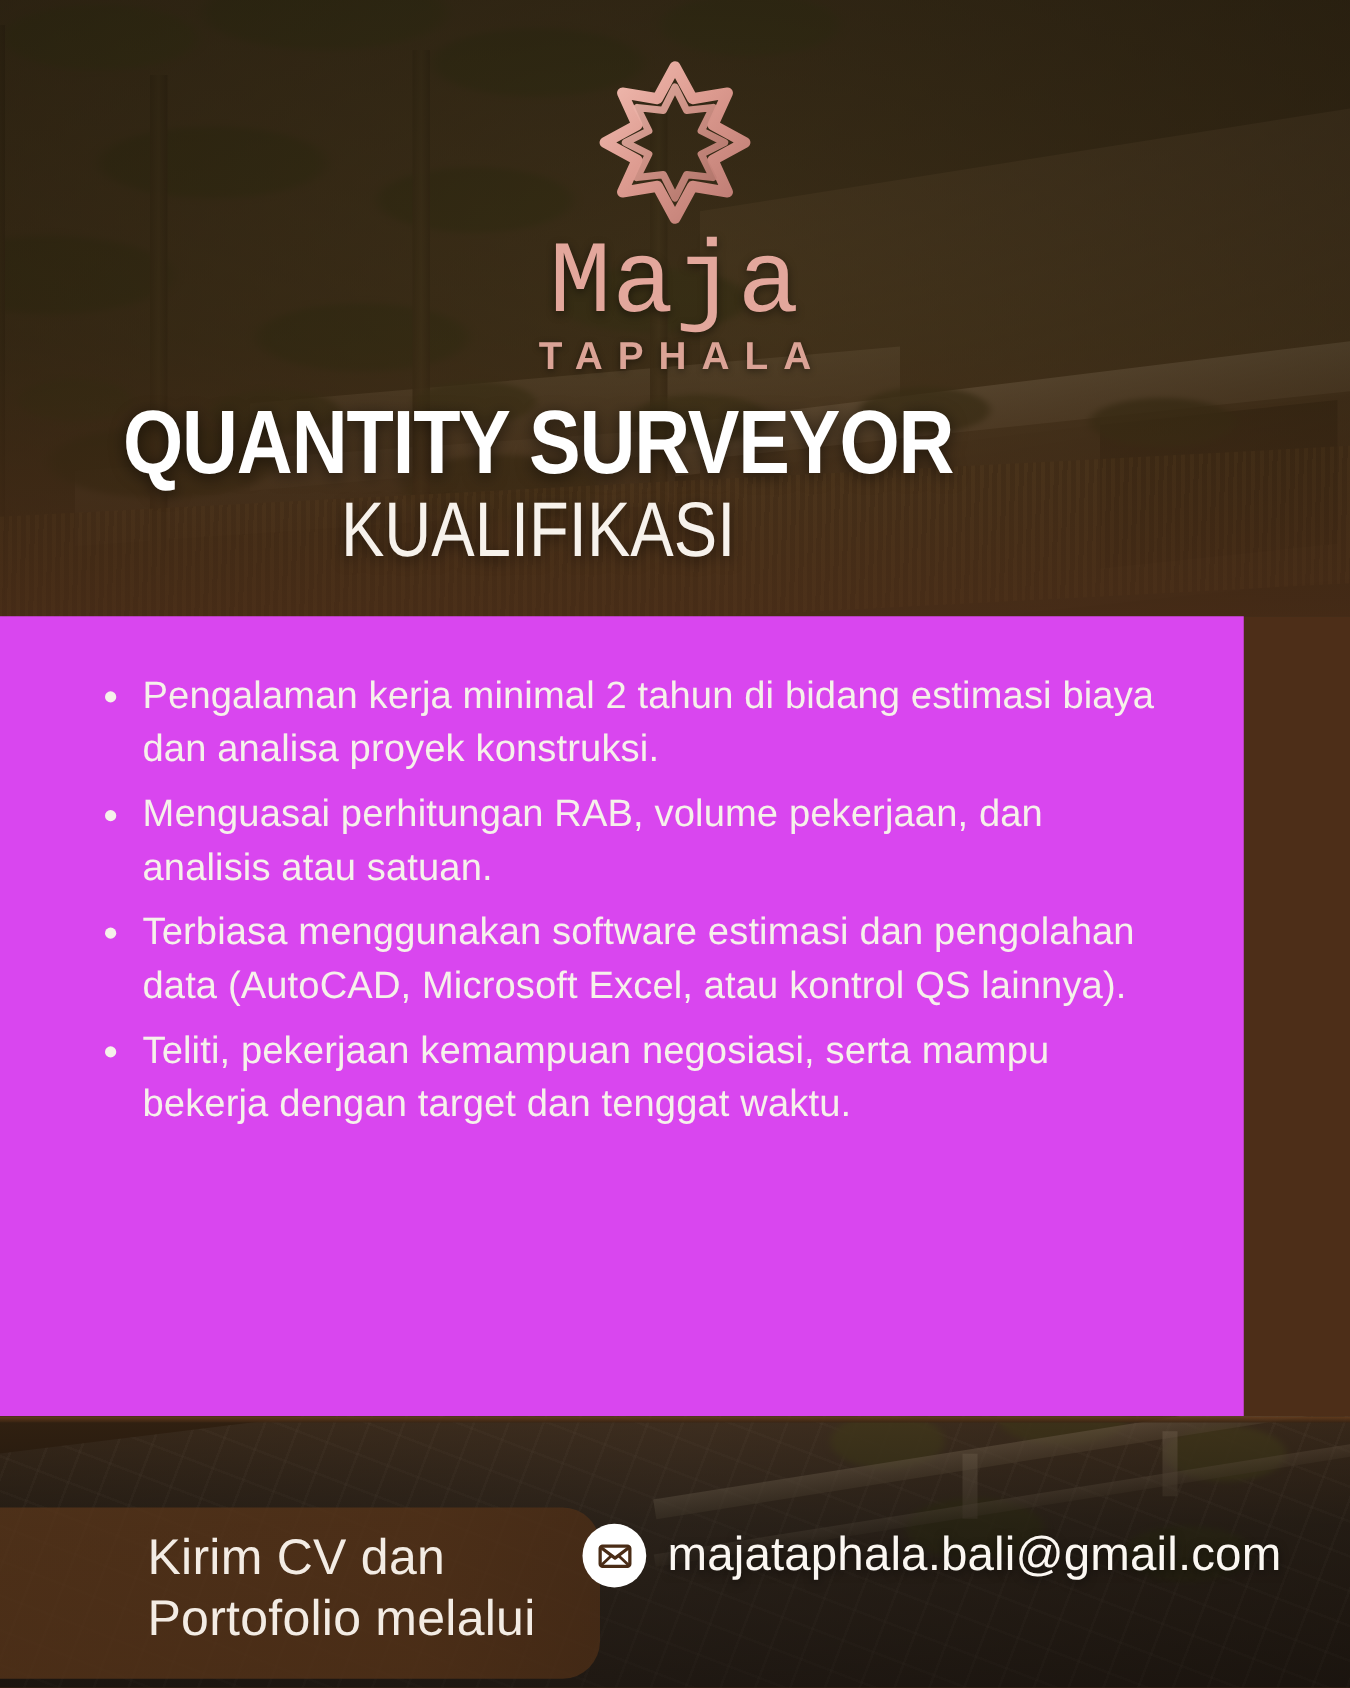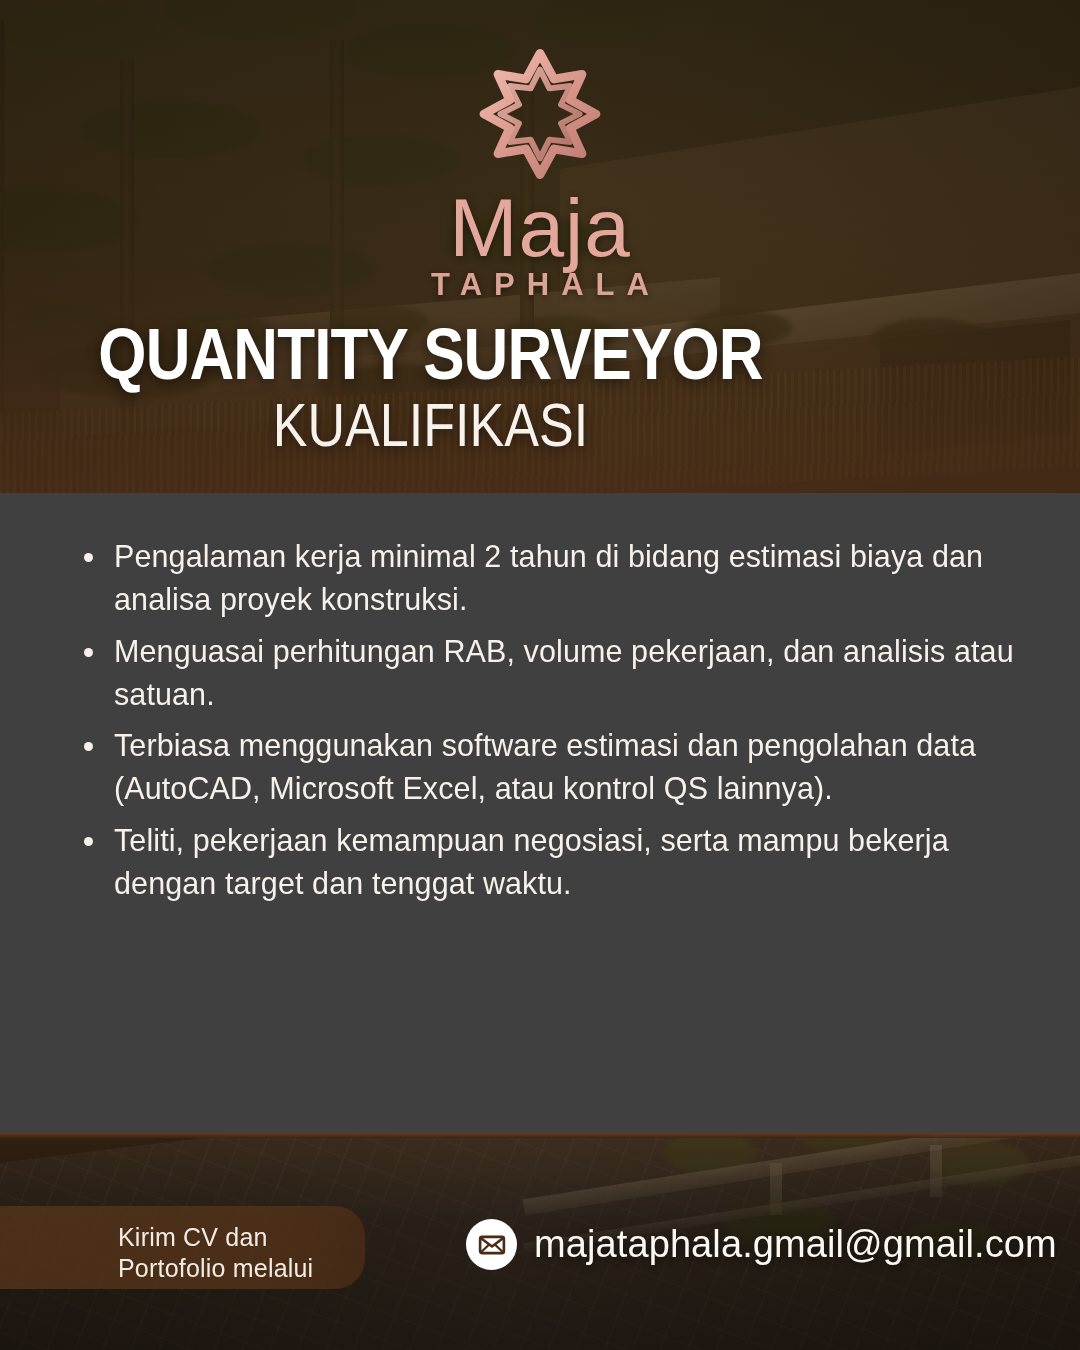--- a/index.html
+++ b/index.html
@@ -113,21 +113,21 @@
   }
 
   
   .logo{
     position:absolute;left:0;top:44px;width:1080px;
     display:flex;flex-direction:column;align-items:center;
   }
   .logo-mark{ width:140px;height:140px; }
   .wordmark{
     margin-top:6px;
-    font-family:Liberation Sans, sans-serif;
+    font-family:Liberation Mono, monospace;
     font-size:82px;line-height:.92;
     color:#e3a79c;
     letter-spacing:1px;
     text-shadow:0 2px 8px rgba(0,0,0,.45);
   }
   .subword{
     margin-top:2px;
     font-family:"Liberation Sans", sans-serif;
     font-size:31px;font-weight:700;
     letter-spacing:12px;
@@ -152,22 +152,22 @@
     margin-top:2px;
     font-size:62px;font-weight:400;
     color:#f7f2ec;
     transform:scaleX(.84);
     text-shadow:0 3px 12px rgba(0,0,0,.5);
     line-height:1.05;
   }
 
   
   .panel{
-    position:absolute;left:0;top:493px;width:1080px;height:640px;
-    background:#404040;
+    position:absolute;left:0;top:493px;width:995px;height:640px;
+    background:#d946ef;
   }
   .quals{
     margin:0;padding:42px 62px 0 78px;
     list-style:none;
   }
   .qual{
     position:relative;
     padding-left:36px;
     margin-bottom:8px;
     color:#f6f1ea;
@@ -226,25 +226,25 @@
       linear-gradient(180deg, rgba(60,38,18,.55) 0%, rgba(26,18,10,.60) 40%, rgba(18,12,7,.72) 100%);
   }
   .ftop-edge{
     position:absolute;left:0;top:0;width:1080px;height:5px;
     background:linear-gradient(180deg,#6a3f1e,#3a2412);
     opacity:.85;
   }
 
   .cv-pill{
     position:absolute;left:0;top:1206px;
-    padding:16px 52px 6px 118px;
+    padding:16px 52px 23px 118px;
     border-radius:0 30px 30px 0;
     background:linear-gradient(90deg, rgba(92,55,26,.72) 0%, rgba(86,51,24,.78) 70%, rgba(80,47,22,.72) 100%);
     color:#f3ece4;
-    font-size:25px;line-height:1.22;
+    font-size:40px;line-height:1.22;
     white-space:pre-line;
     letter-spacing:.2px;
   }
   .email-row{
     position:absolute;left:466px;top:1219px;
     display:flex;align-items:center;gap:17px;
   }
   .mail-badge{
     width:51px;height:51px;border-radius:50%;
     background:#ffffff;
@@ -330,16 +330,16 @@
 Portofolio melalui</div>
 
   <div class="email-row">
     <span class="mail-badge">
       <svg viewBox="0 0 24 24" width="30" height="30" aria-hidden="true">
         <rect x="2.5" y="5.5" width="19" height="13" rx="1.6" fill="none" stroke="#4a2c16" stroke-width="2.1"></rect>
         <path d="M3 6.4 L12 13.2 L21 6.4" fill="none" stroke="#4a2c16" stroke-width="2.1" stroke-linecap="round" stroke-linejoin="round"></path>
         <path d="M3.2 17.8 L9.5 11.8 M20.8 17.8 L14.5 11.8" fill="none" stroke="#4a2c16" stroke-width="1.8" stroke-linecap="round"></path>
       </svg>
     </span>
-    <span class="email-text">majataphala.gmail@gmail.com</span>
+    <span class="email-text">majataphala.bali@gmail.com</span>
   </div>
 
 </div>
 
 </body></html>

